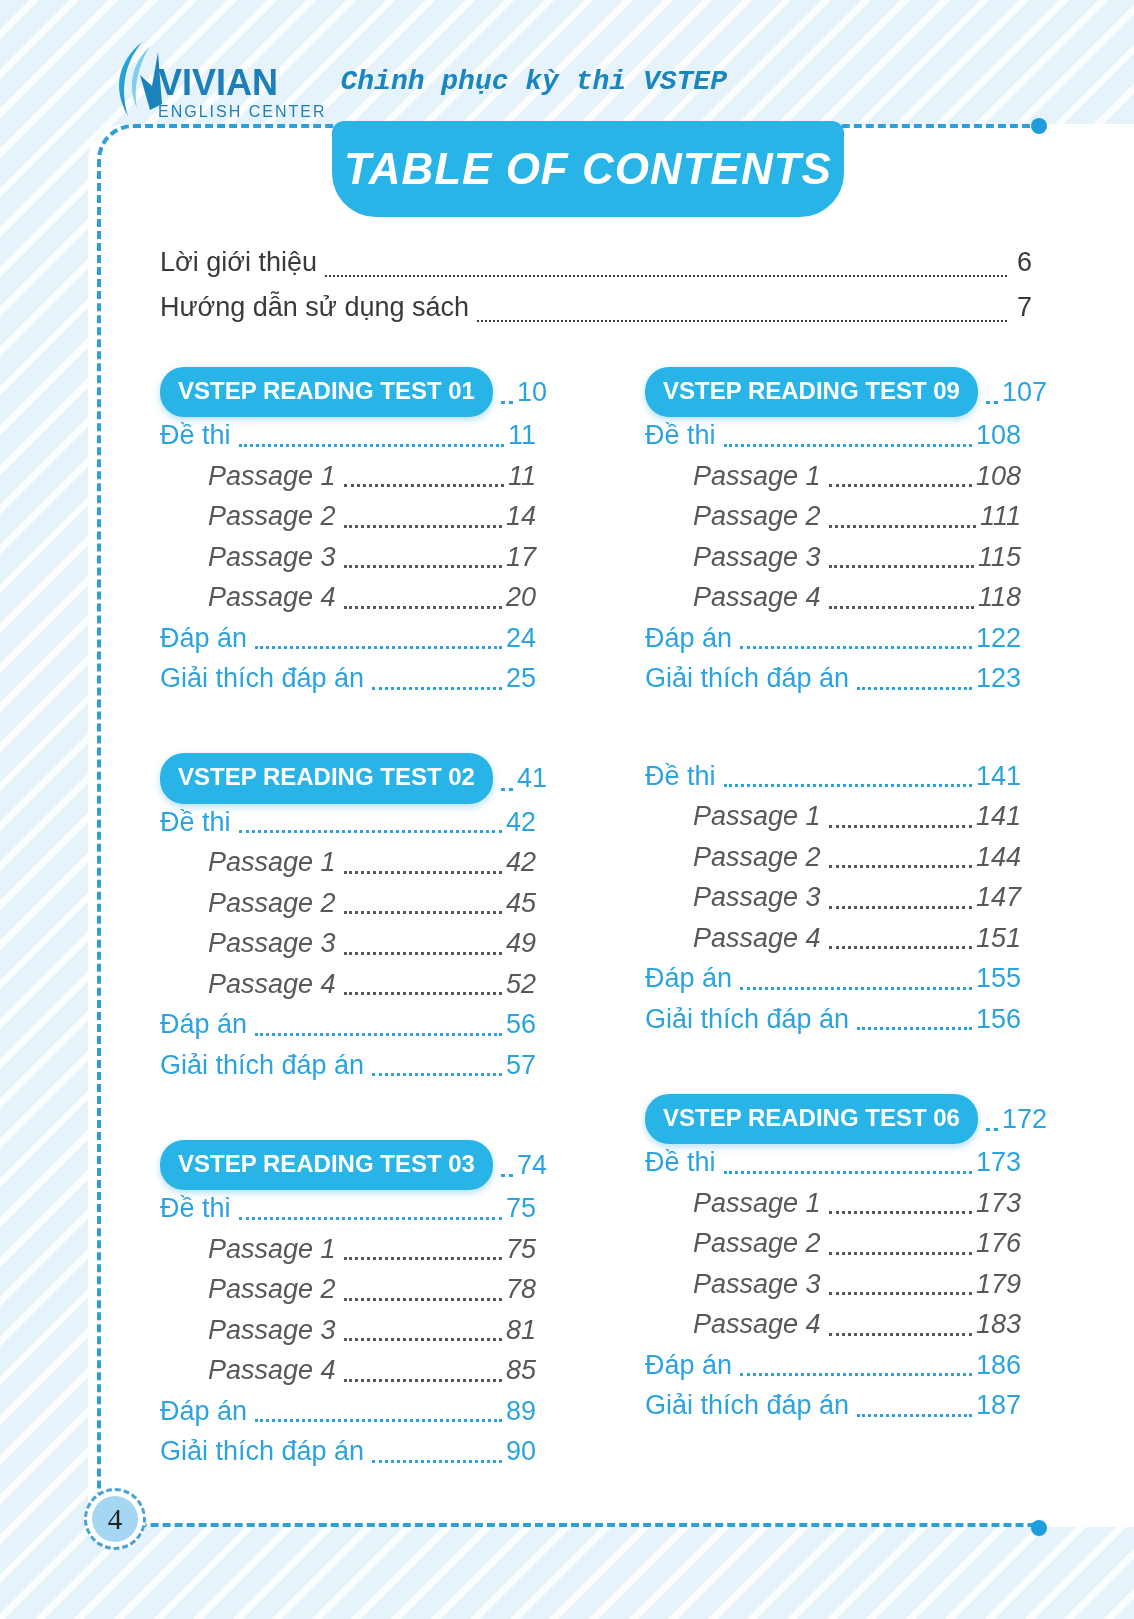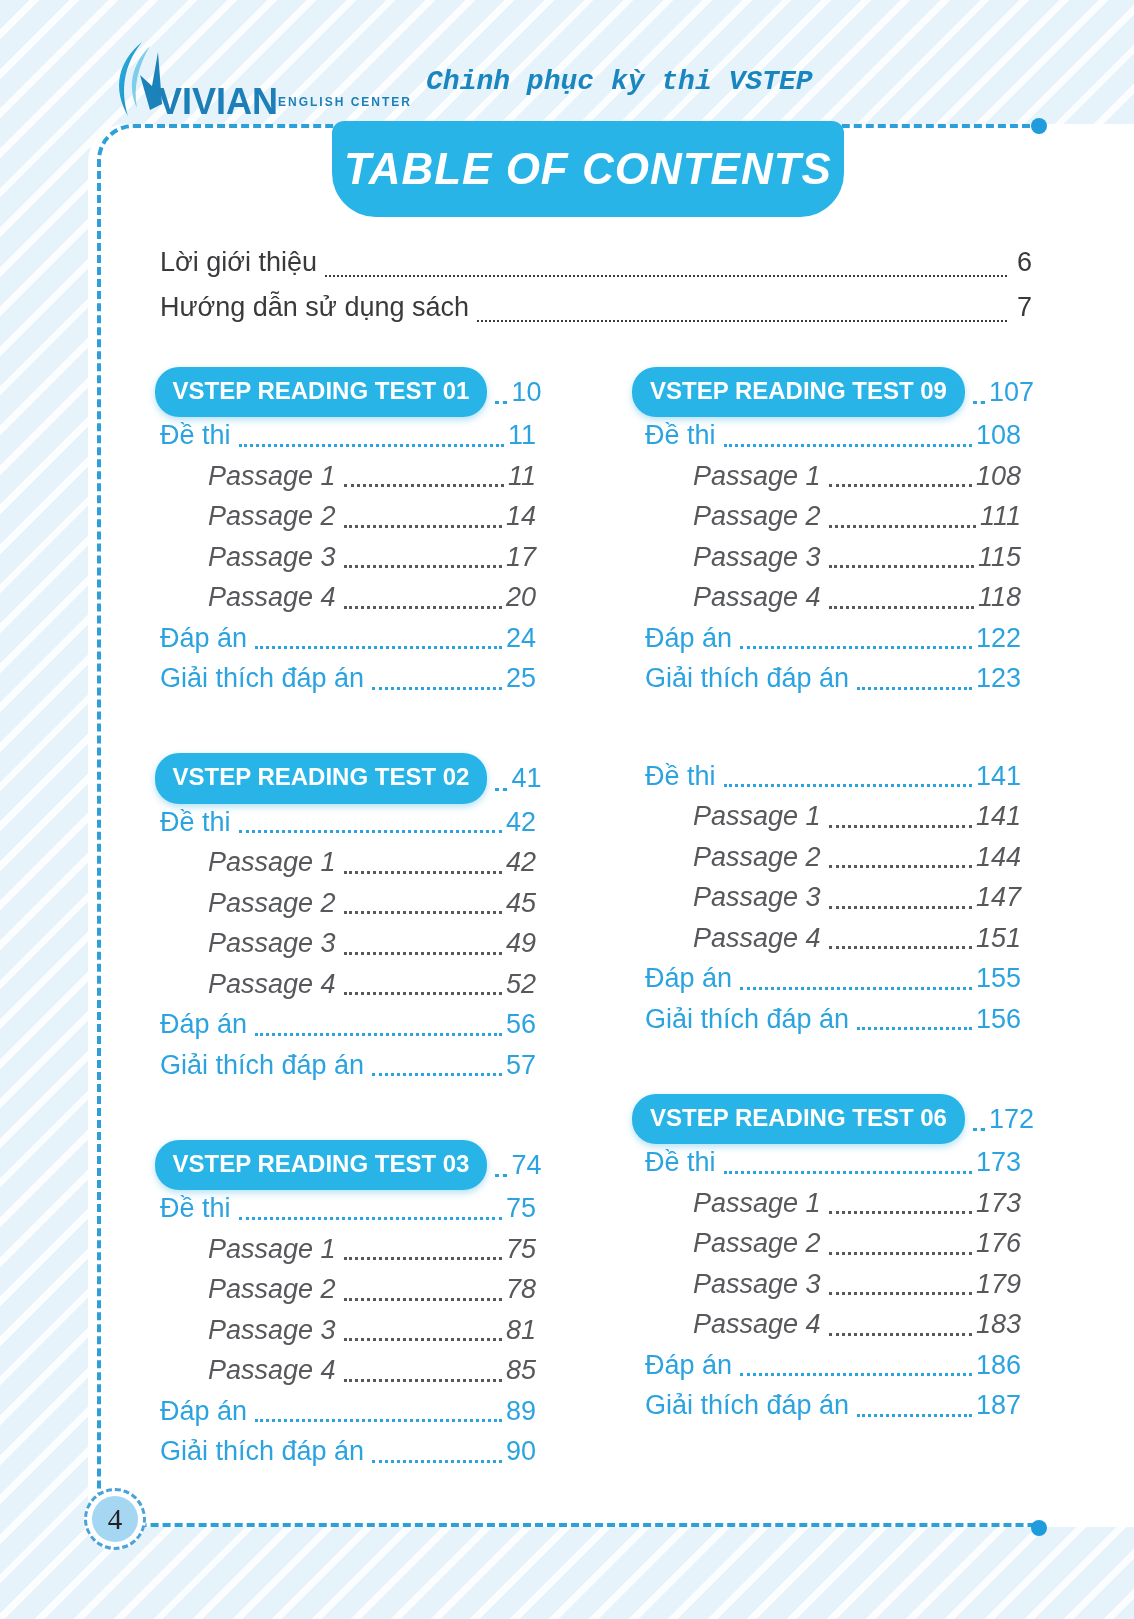--- a/index.html
+++ b/index.html
@@ -8,23 +8,23 @@
     font-family:"Liberation Sans",sans-serif;
     background-color:#e7f3fb;
     background-image:repeating-linear-gradient(135deg,
       rgba(255,255,255,0) 0px, rgba(255,255,255,0) 21px,
       rgba(255,255,255,.85) 21px, rgba(255,255,255,.85) 28px);
   }
   
   .hdr{position:absolute;left:112px;top:42px;display:flex;align-items:flex-start;z-index:6;}
   .logo{display:flex;align-items:flex-end;}
   .logo-swoosh{display:block;margin-right:-6px;}
-  .logo-textwrap{display:flex;flex-direction:row;line-height:1;}
+  .logo-textwrap{display:flex;flex-direction:column;line-height:1;}
   .logo-name{font-weight:bold;font-size:36px;letter-spacing:0;color:#1c7fb8;}
-  .logo-sub{font-weight:bold;font-size:12px;letter-spacing:2px;color:#1c7fb8;margin-top:12px;}
+  .logo-sub{font-weight:normal;font-size:16px;letter-spacing:2px;color:#1c7fb8;margin-top:3px;}
   .tagline{
     font-family:Liberation Mono, monospace;font-style:italic;font-weight:bold;
     font-size:28px;color:#1a86c0;margin-left:14px;margin-top:24px;white-space:nowrap;
   }
   
   .panel{position:absolute;left:88px;top:124px;width:1046px;height:1403px;
     background:#fff;border-radius:38px 0 0 24px;z-index:1;}
   .frame{position:absolute;left:97px;top:124px;width:941px;height:1403px;
     border-left:4px dashed #2d9fd9;border-top:4px dashed #2d9fd9;border-bottom:4px dashed #2d9fd9;
     border-radius:36px 0 0 30px;z-index:2;box-sizing:border-box;}
@@ -34,21 +34,21 @@
   
   .banner{position:absolute;left:332px;top:121px;width:512px;height:96px;z-index:5;
     background:var(--accent,#29b4e8);border-radius:12px 12px 44px 44px;
     display:flex;align-items:center;justify-content:center;}
   .banner-title{color:#fff;font-weight:bold;font-size:44px;letter-spacing:1px;white-space:nowrap;font-style:italic;}
   
   .intro{position:absolute;left:160px;top:240px;width:872px;z-index:4;}
   .cols{position:absolute;left:160px;top:348px;width:872px;display:flex;gap:109px;z-index:4;}
   .col{width:376px;flex:0 0 376px;}
   .block{margin-bottom:57px;}
-  .row{display:flex;align-items:flex-end;font-size:27px;line-height:40.5px;justify-content:center;}
+  .row{display:flex;align-items:flex-end;font-size:27px;line-height:40.5px;}
   .row .lbl{white-space:nowrap;}
   .row .dots{flex:1;border-bottom:3px dotted currentColor;margin:0 4px 9px 8px;min-width:12px;}
   .row .pg{white-space:nowrap;}
   .row.intro-row{color:#3a3a3c;line-height:45px;}
   .row.intro-row .dots{margin-right:10px;border-bottom-width:2px;margin-bottom:8px;}
   .row.badge-row{color:var(--blue,#2aa3e0);height:46px;align-items:center;margin-top:21px;}
   .row.badge-row .dots{align-self:flex-end;margin-bottom:11px;}
   .pill{background:var(--accent,#29b4e8);color:#fff;font-weight:bold;font-size:24px;
     padding:4px 18px 6px;border-radius:24px;white-space:nowrap;
     box-shadow:0 3px 7px rgba(41,169,224,.35);}

